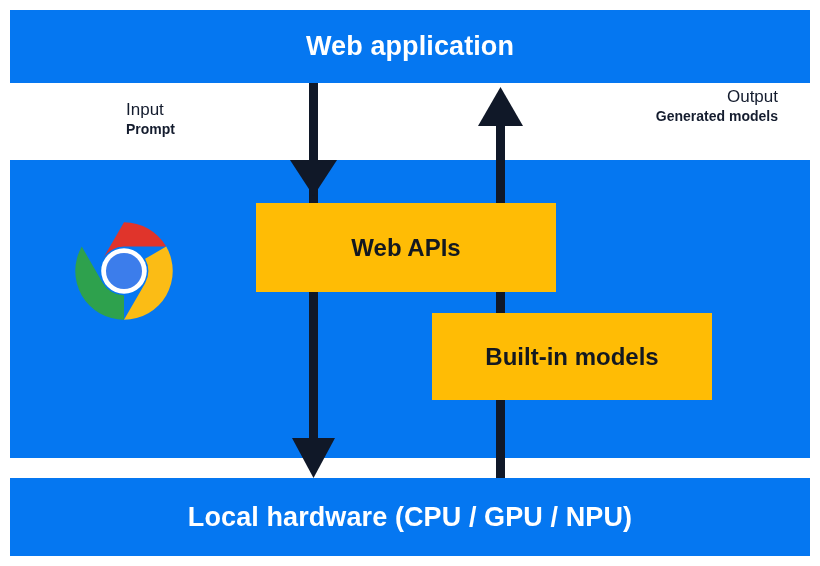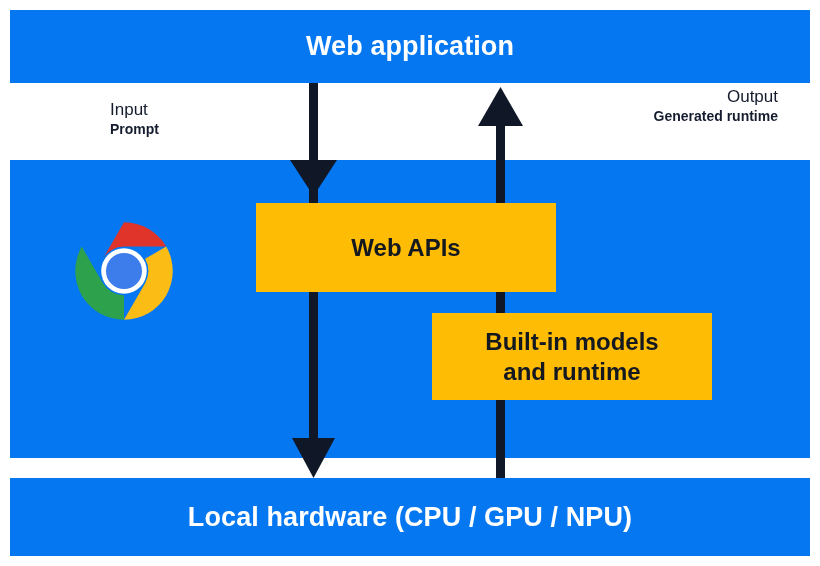--- a/index.html
+++ b/index.html
@@ -129,28 +129,28 @@
       <polygon points="290,160 337,160 313.5,196" fill="#101828"></polygon>
       <polygon points="292,438 335,438 313.5,478" fill="#101828"></polygon>
     </g>
 
     <g>
       <rect x="496" y="120" width="9" height="358" fill="#101828"></rect>
       <polygon points="500.5,87 523,126 478,126" fill="#101828"></polygon>
     </g>
   </svg>
 
-  <div class="flow-label" id="label-input" style="color: rgb(20, 28, 46);">
+  <div class="flow-label" id="label-input" style="color: rgb(20, 28, 46); margin-left: 16px;">
     <span class="kind">Input</span>
     <span class="value">Prompt</span>
   </div>
 
   <div class="flow-label" id="label-output" style="color: rgb(20, 28, 46);">
     <span class="kind">Output</span>
-    <span class="value">Generated runtime</span>
+    <span class="value">Generated models</span>
   </div>
 
   <div id="browser-group">
     <svg id="chrome-icon" viewBox="0 0 100 100">
 
       <path d="M50 4 A46 46 0 0 1 89.83 27 L50 27 A23 23 0 0 0 30.08 38.5 Z" fill="#E0342B"></path>
 
       <path d="M89.83 27 A46 46 0 0 1 50 96 L69.92 61.5 A23 23 0 0 0 69.92 38.5 Z" fill="#FBBC15"></path>
 
       <path d="M50 96 A46 46 0 0 1 10.17 27 L30.08 61.5 A23 23 0 0 0 50 73 Z" fill="#2EA14D"></path>
@@ -161,17 +161,16 @@
     </svg>
   </div>
 
   <div class="obox" id="box-web-apis">
     <span class="line">Web APIs</span>
   </div>
 
   <div class="obox" id="box-builtin">
     <span>
       <span class="line">Built-in models</span>
-      <span class="line">and runtime</span>
     </span>
   </div>
 
 </div>
 
 </body></html>

